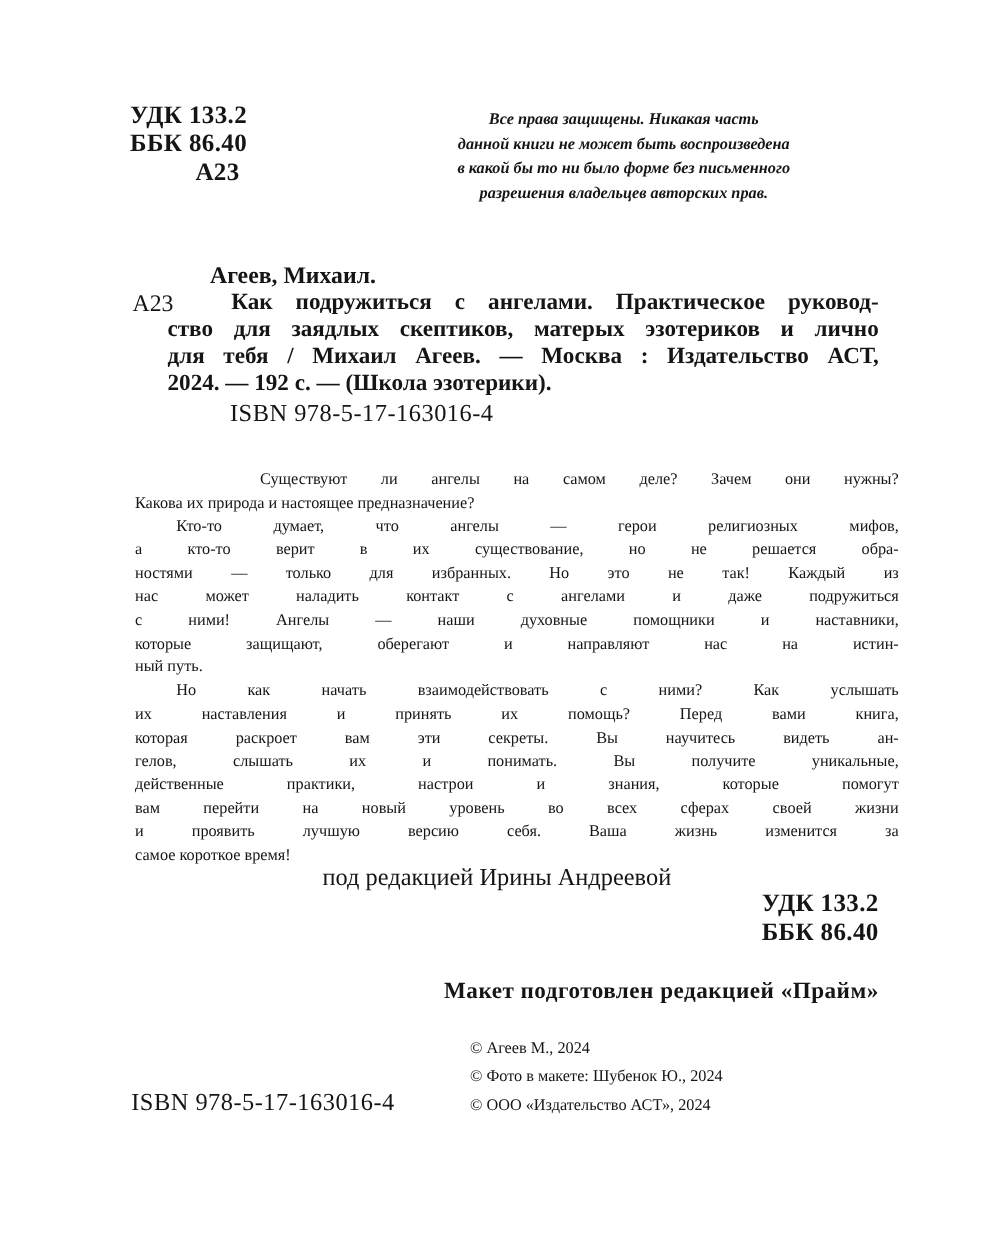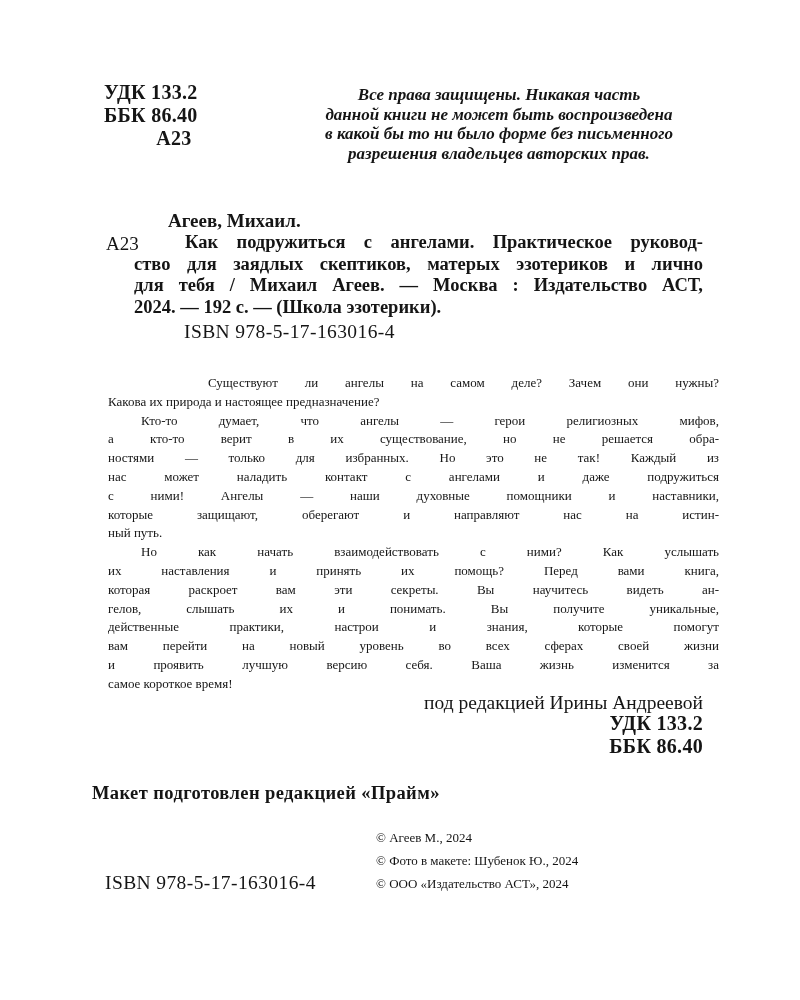--- a/index.html
+++ b/index.html
@@ -28,21 +28,21 @@
     white-space: nowrap;
   }
   .top-codes .code-line-3 { text-align: center; padding-left: 14px; }
 
   
   .rights-notice {
     right: 96px; top: 85px;
     width: 410px;
     font-style: italic;
     font-weight: bold;
-    font-size: 17px;
+    font-size: 13px;
     line-height: 19.5px;
   }
   .rights-notice .line { text-align: center; white-space: nowrap; }
 
   
   .author-heading {
     left: 168px; top: 210px;
     font-weight: bold;
     font-size: 19px;
     white-space: nowrap;
@@ -80,39 +80,39 @@
   .annotation .para-3 { --indent: 33px; }
 
   
   .jblock .line { text-align: justify; text-align-last: justify; }
   .jblock .line:last-child { text-align-last: left; }
   .jblock .line:first-child { text-indent: var(--indent, 0px); }
 
   .editor-credit {
     left: 92px; top: 692px;
     width: 611px;
-    text-align: right;
+    text-align: center;
     font-size: 19.5px;
     white-space: nowrap;
   }
 
   .bottom-codes {
     right: 97px; top: 712px;
     text-align: right;
     font-weight: bold;
     font-size: 20px;
     line-height: 22.5px;
     letter-spacing: 0.3px;
     white-space: nowrap;
   }
 
   .layout-credit {
     left: 92px; top: 783px;
     width: 611px;
-    text-align: left;
+    text-align: right;
     font-weight: bold;
     font-size: 18.5px;
     letter-spacing: 0.4px;
     white-space: nowrap;
   }
 
   .copyright-block {
     left: 376px; top: 826px;
     font-size: 13px;
     line-height: 23px;

